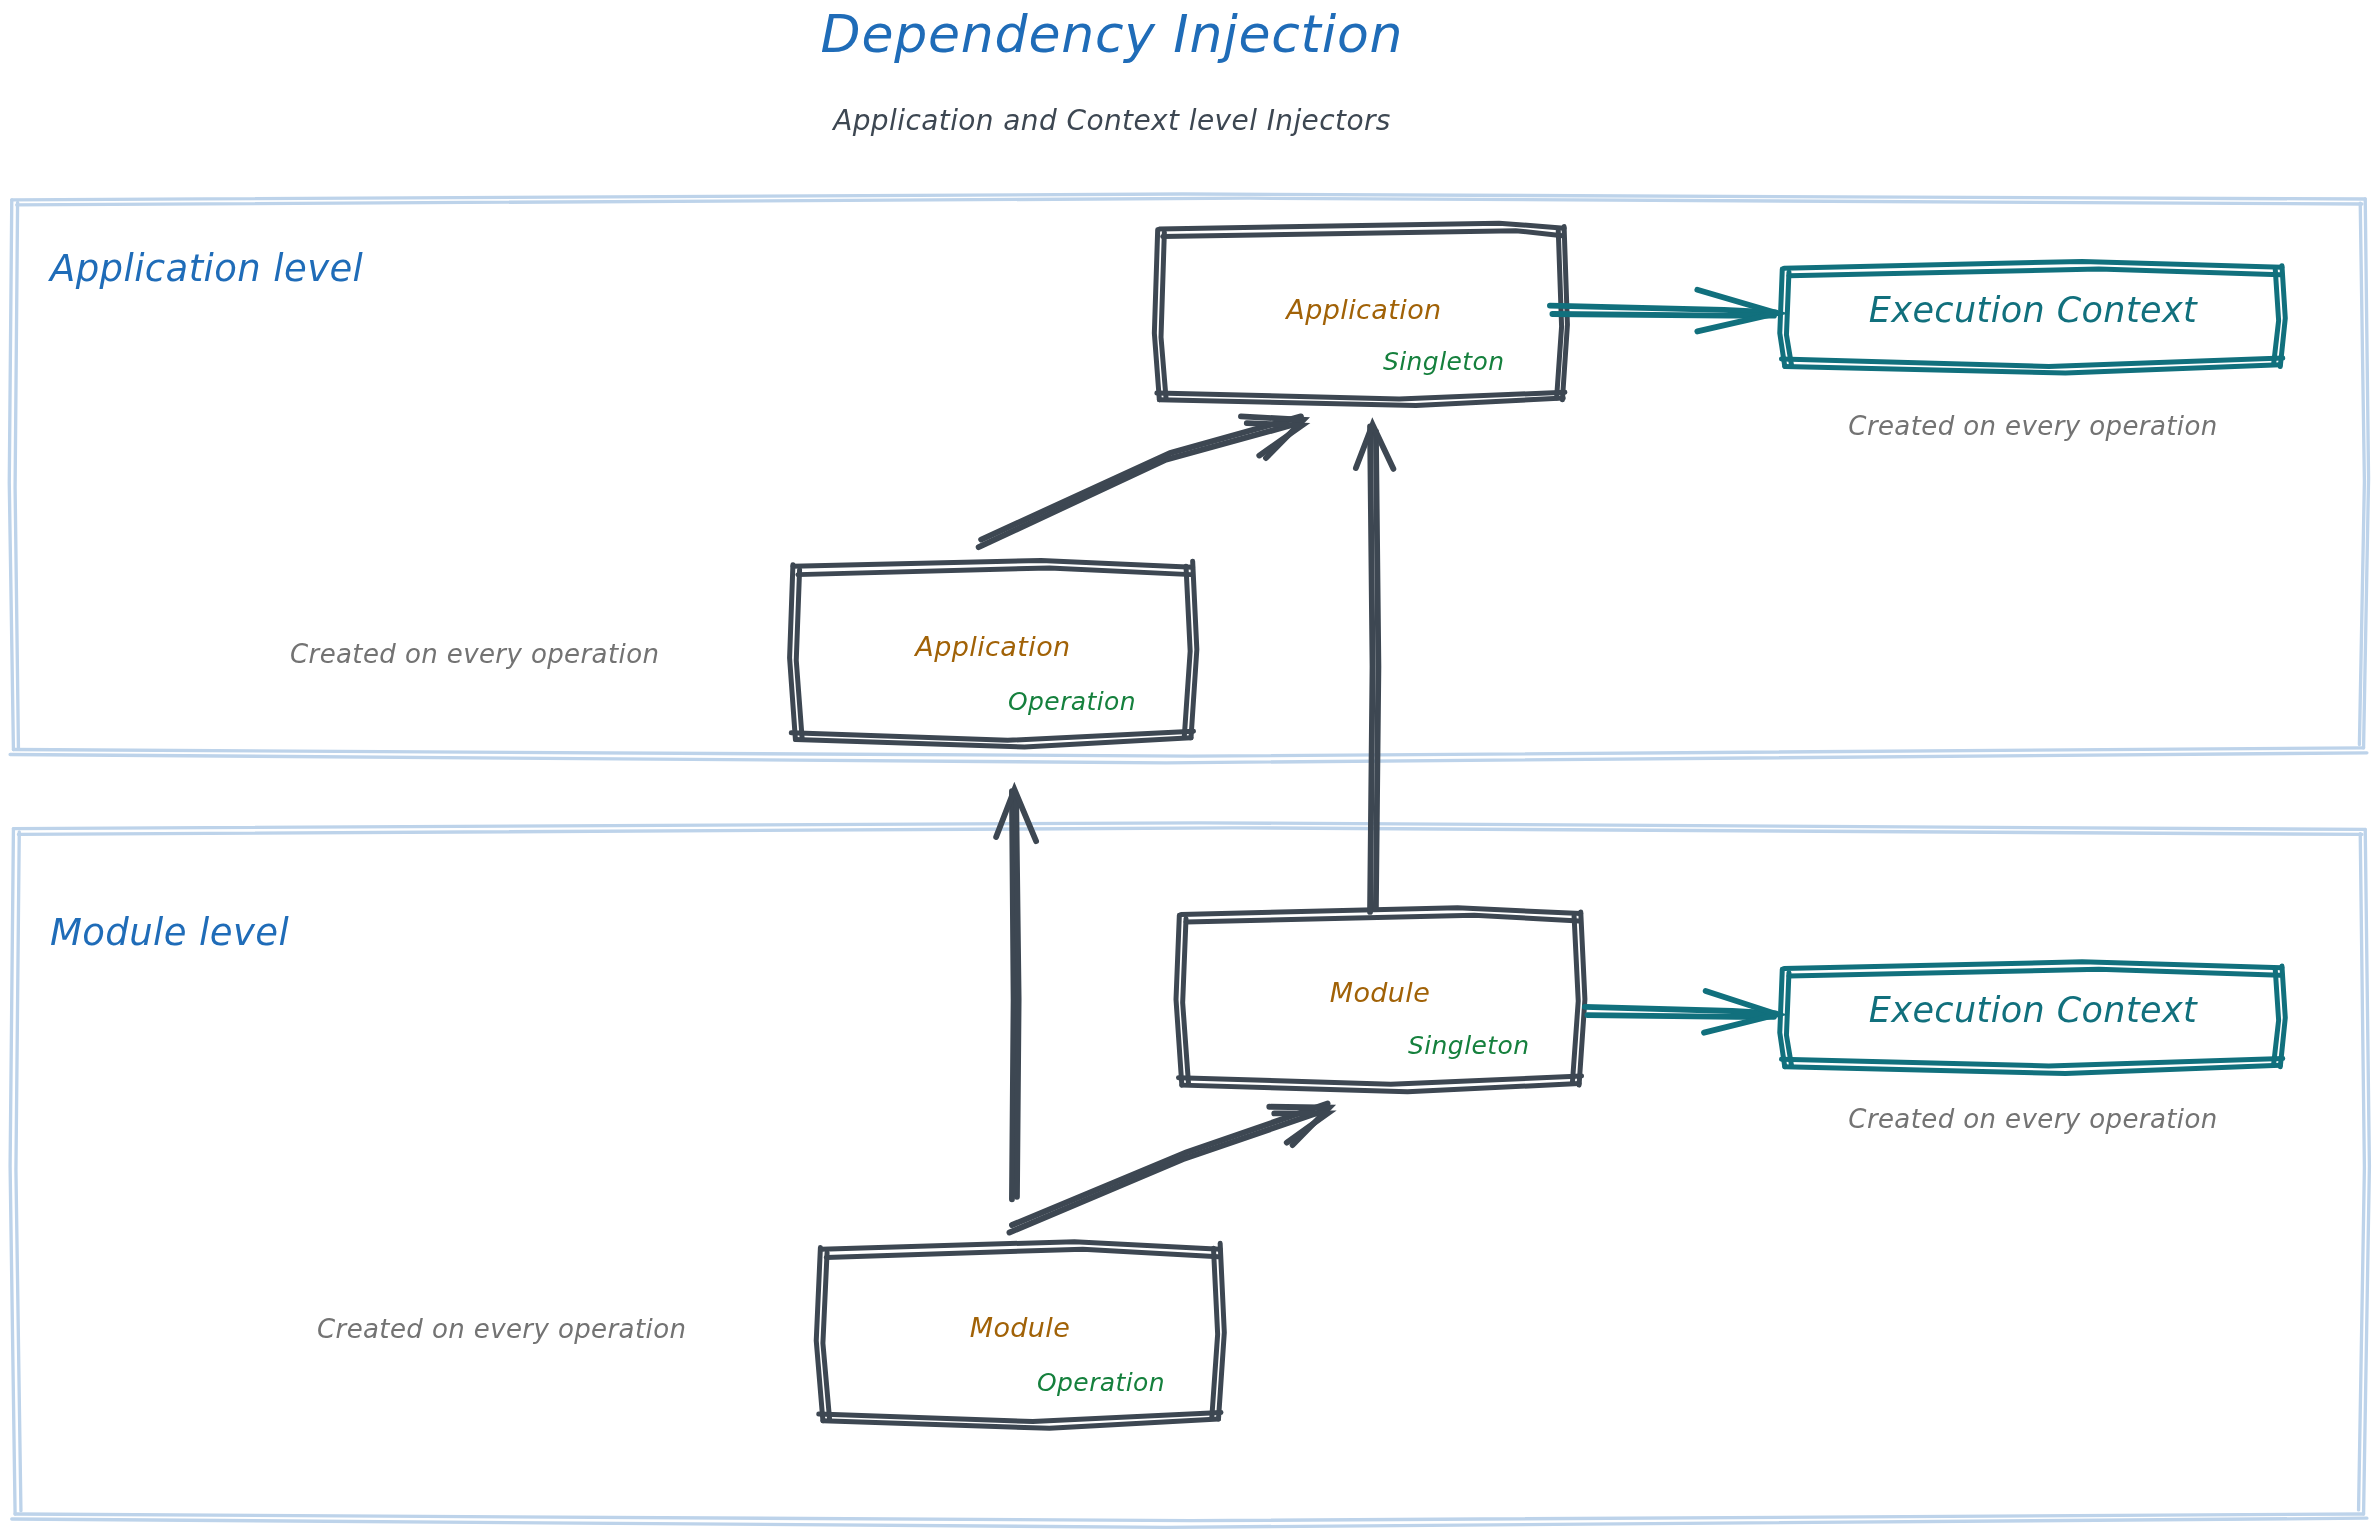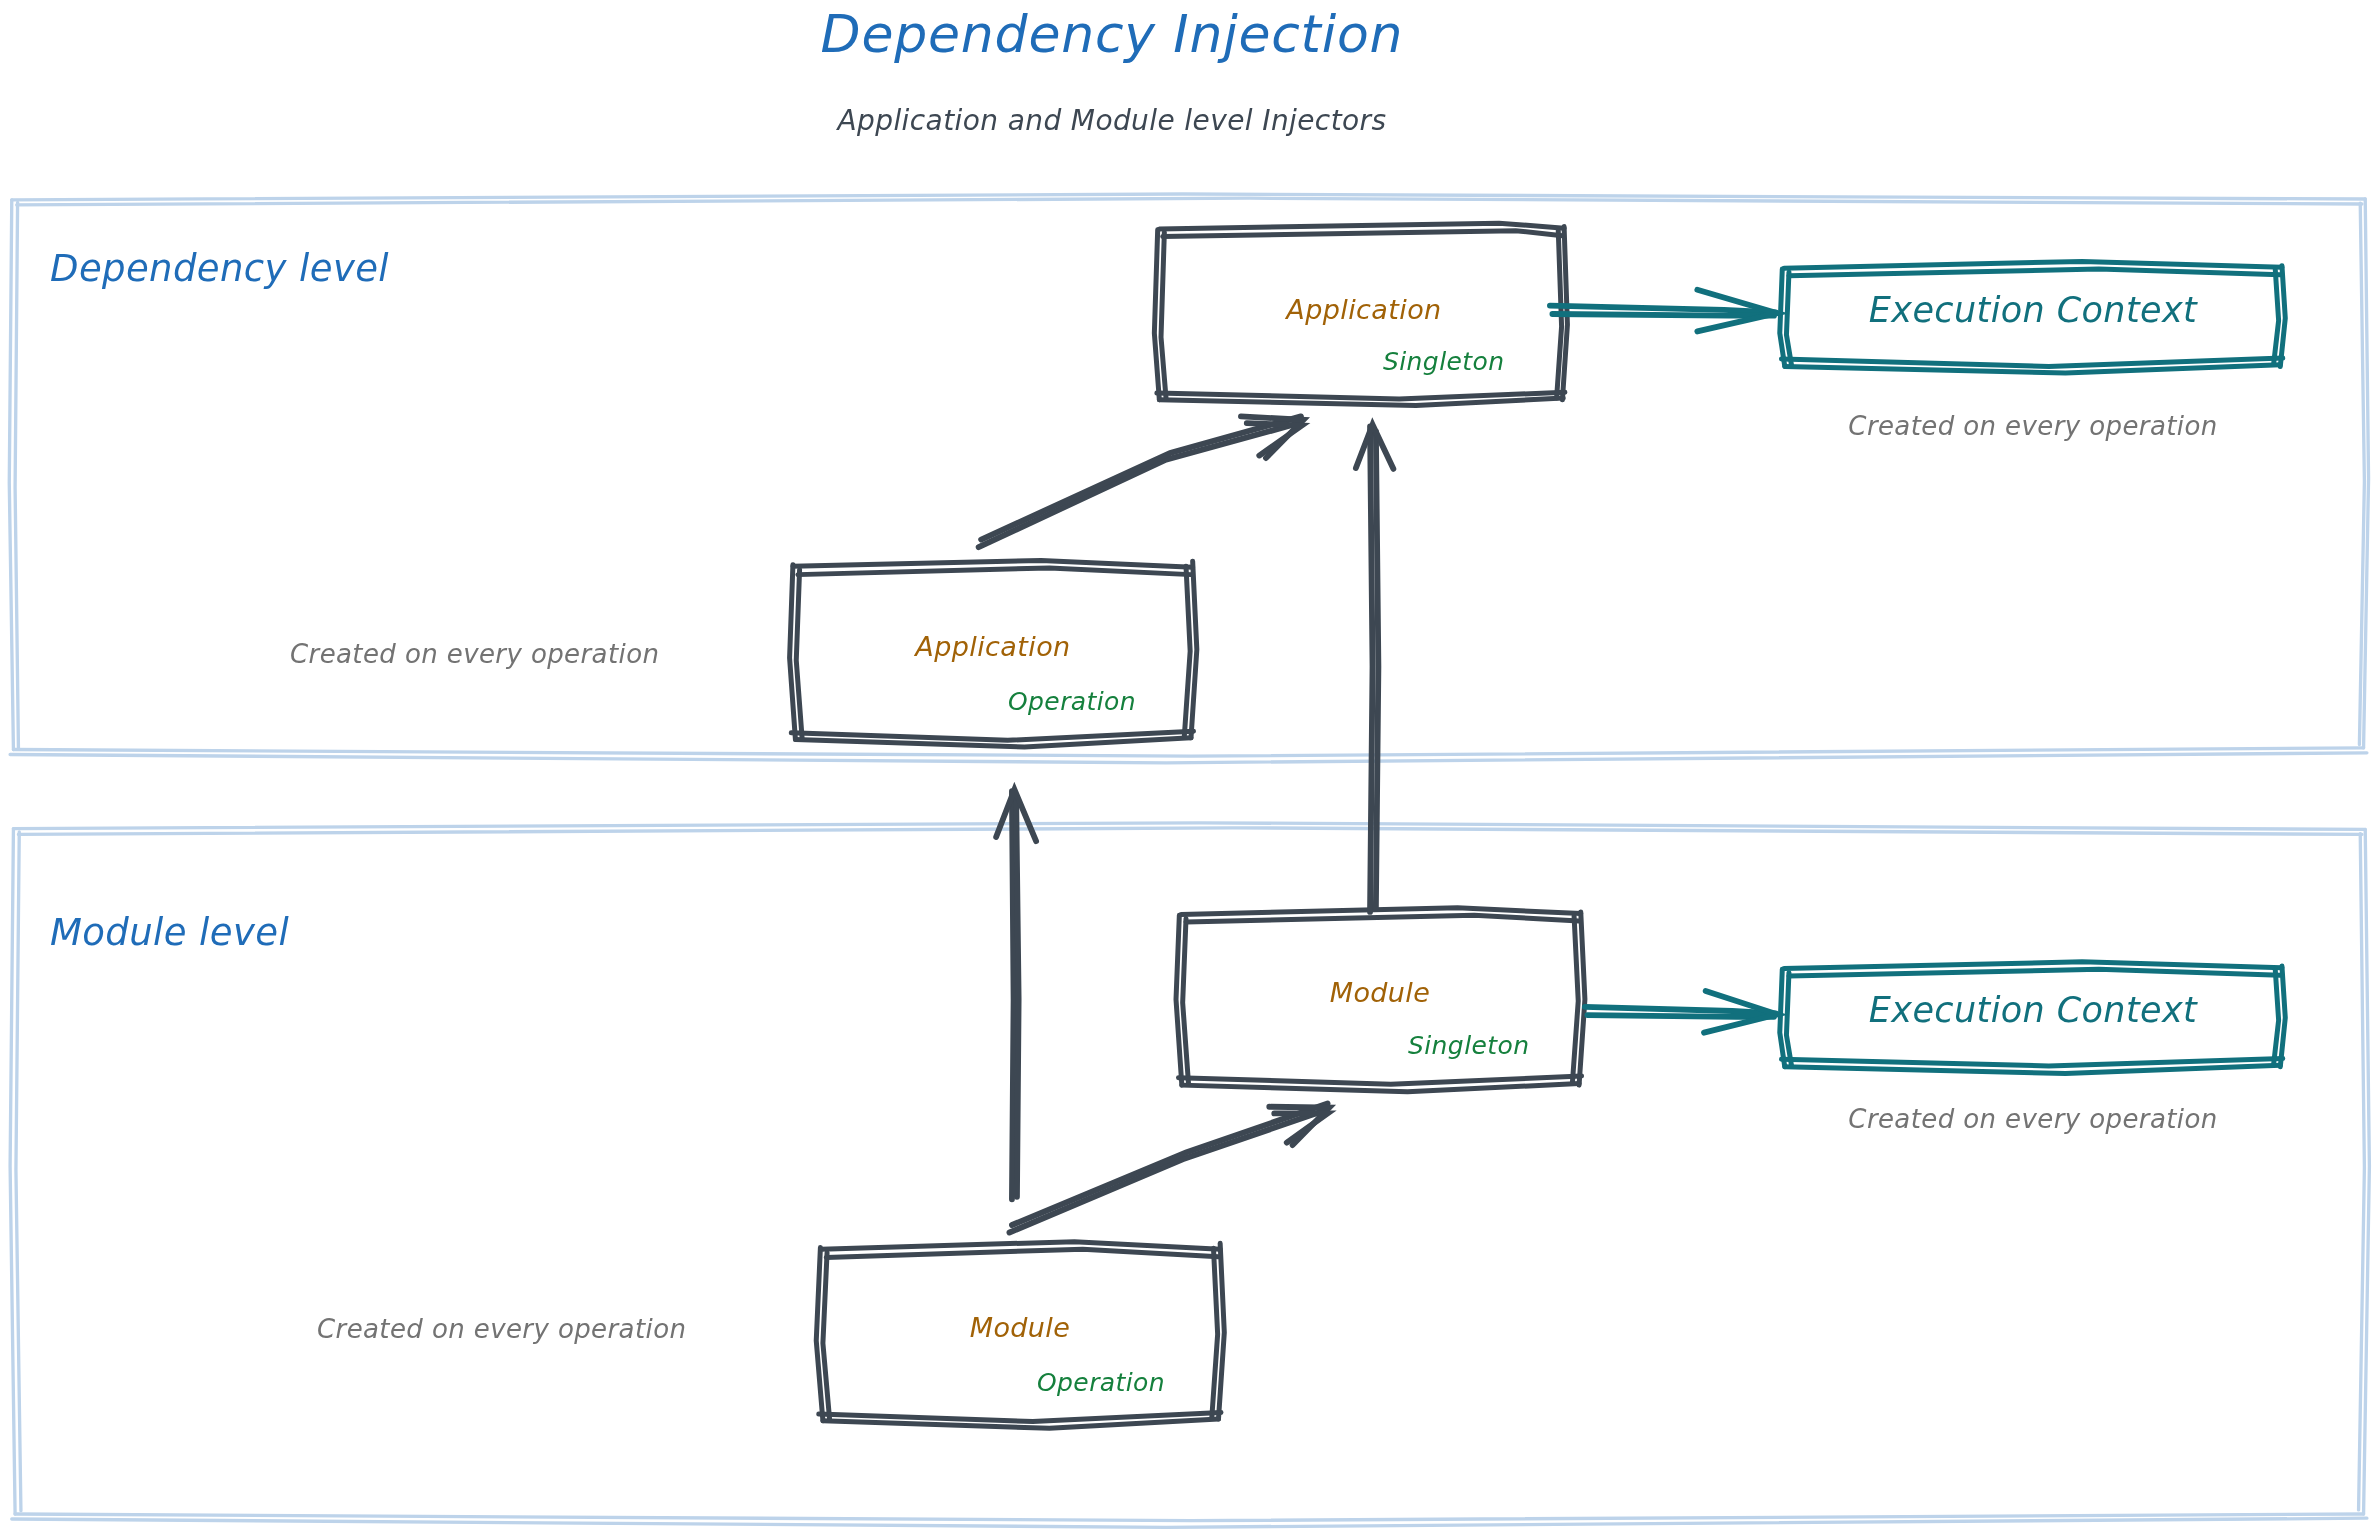--- a/index.html
+++ b/index.html
@@ -205,23 +205,23 @@
     <g fill="none" stroke="#3d4752" stroke-width="7" stroke-linecap="round">
       <path d="M 1212 1480 L 1420 1392 L 1592 1333"></path>
       <path d="M 1215 1471 L 1424 1384 L 1594 1325"></path>
       <path d="M 1524 1329 L 1596 1330 L 1552 1375"></path>
       <path d="M 1530 1337 L 1594 1337 L 1545 1372"></path>
     </g>
   </svg>
 
   <div class="txt title center" style="left:1112px; top:4.2px;">Dependency Injection</div>
 
-  <div class="txt subtitle center" style="left:1112px; top:104px;">Application and Module level Injectors</div>
-
-  <div class="txt zone-label" style="left:50px; top:247px;">Dependency level</div>
+  <div class="txt subtitle center" style="left:1112px; top:104px;">Application and Context level Injectors</div>
+
+  <div class="txt zone-label" style="left:50px; top:247px;">Application level</div>
 
   <div class="txt zone-label" style="left:50px; top:872px;margin-top:39px;">Module level</div>
 
   <div class="txt box-title center" style="left:1364px; top:294px;">Application</div>
   <div class="txt box-scope" style="left:1383px; top:347px;">Singleton</div>
 
   <div class="txt box-title center" style="left:993px; top:631px;">Application</div>
   <div class="txt box-scope" style="left:1008px; top:687px;">Operation</div>
   <div class="txt caption" style="left:290px; top:639px;">Created on every operation</div>
 

